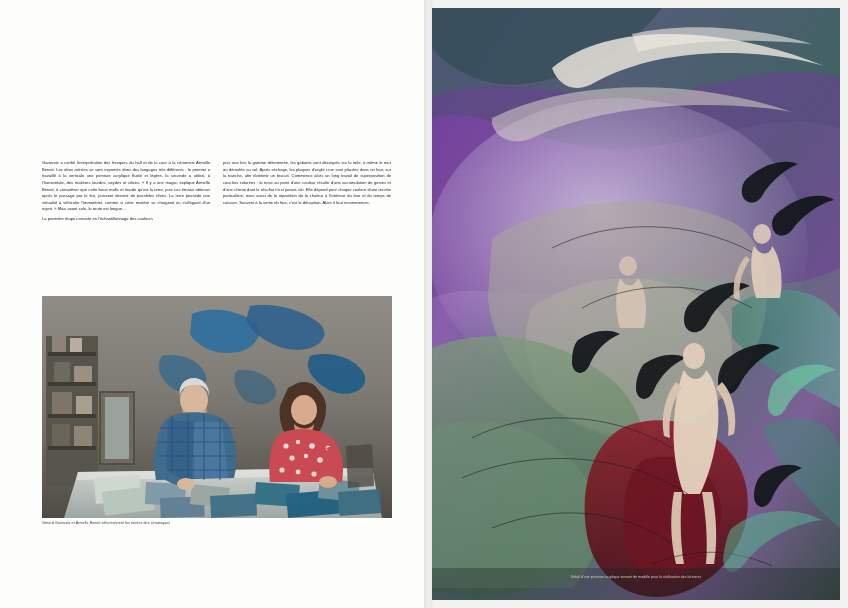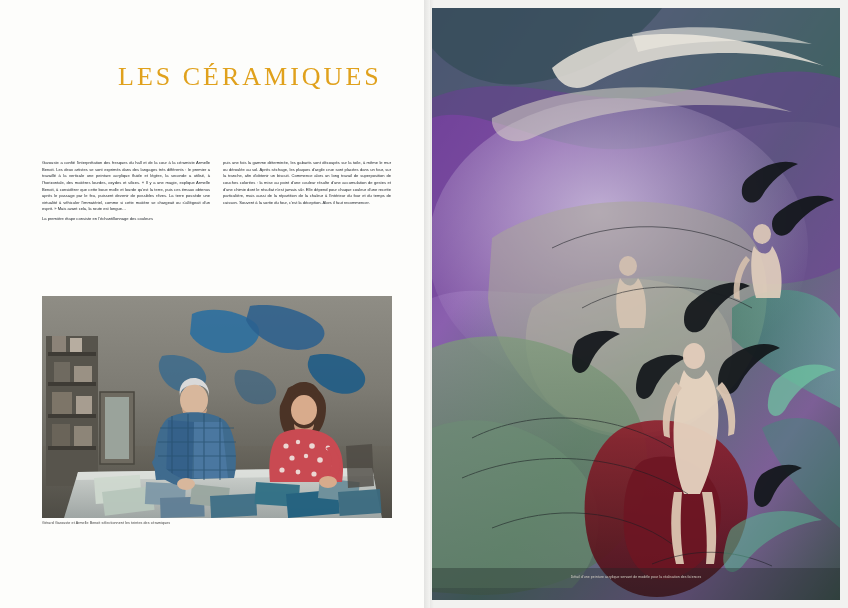--- a/index.html
+++ b/index.html
@@ -107,21 +107,20 @@
   }
   svg.fill { display:block; width:100%; height:100%; }
 </style>
 </head>
 <body>
 
 <div class="spread">
 
   <div class="page-left">
 
-    <h1 class="page-title">LES CÉRAMIQUES</h1>
 
     <div class="body-cols">
       <div class="col">
         <p>Garouste a confié l'interprétation des fresques du hall et de la cour à la céramiste Armelle Benoit. Les deux artistes se sont exprimés dans des langages très différents : le premier a travaillé à la verticale une peinture acrylique fluide et légère, la seconde a utilisé, à l'horizontale, des matières lourdes, oxydes et silices. « Il y a une magie, explique Armelle Benoit, à considérer que cette boue molle et lourde qu'est la terre, puis ces émaux obtenus après le passage par le feu, puissent devenir de possibles rêves. La terre possède une virtualité à véhiculer l'immatériel, comme si cette matière se chargeait ou s'allégeait d'un esprit. » Mais avant cela, la route est longue…</p>
         <p>La première étape consiste en l'échantillonnage des couleurs</p>
       </div>
       <div class="col">
         <p>puis une fois la gamme déterminée, les gabarits sont découpés sur la toile, à même le mur ou déroulée au sol. Après séchage, les plaques d'argile crue sont placées dans un four, sur la tranche, afin d'obtenir un biscuit. Commence alors un long travail de superposition de couches colorées : la mise au point d'une couleur résulte d'une accumulation de gestes et d'une chimie dont le résultat n'est jamais sûr. Elle dépend pour chaque couleur d'une recette particulière, mais aussi de la répartition de la chaleur à l'intérieur du four et du temps de cuisson. Souvent à la sortie du four, c'est la déception. Alors il faut recommencer.</p>
       </div>
     </div>

